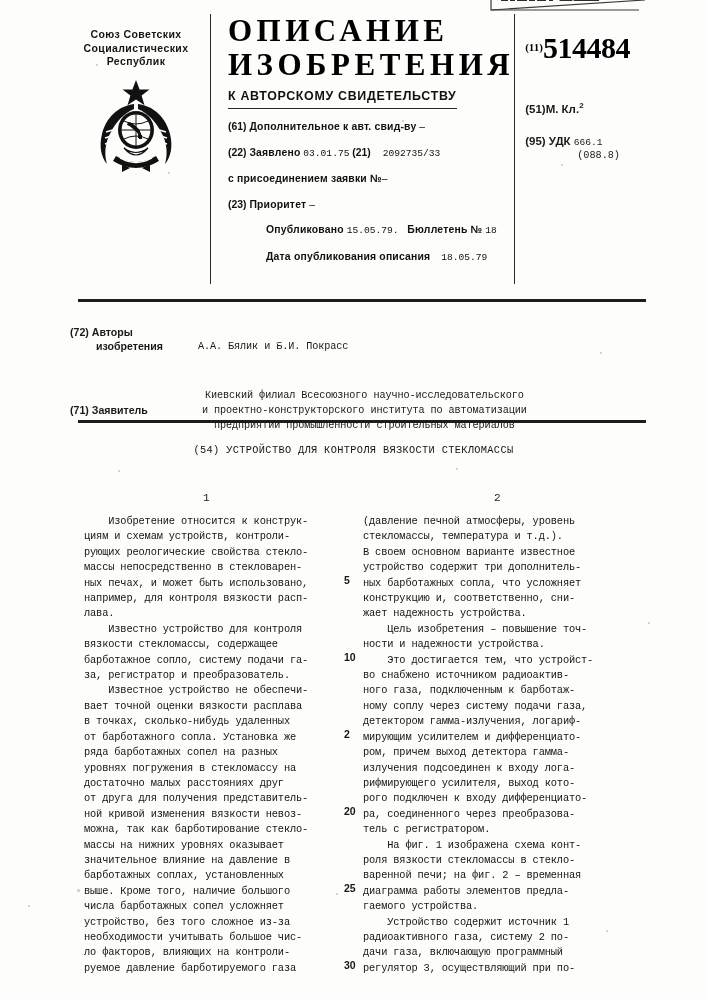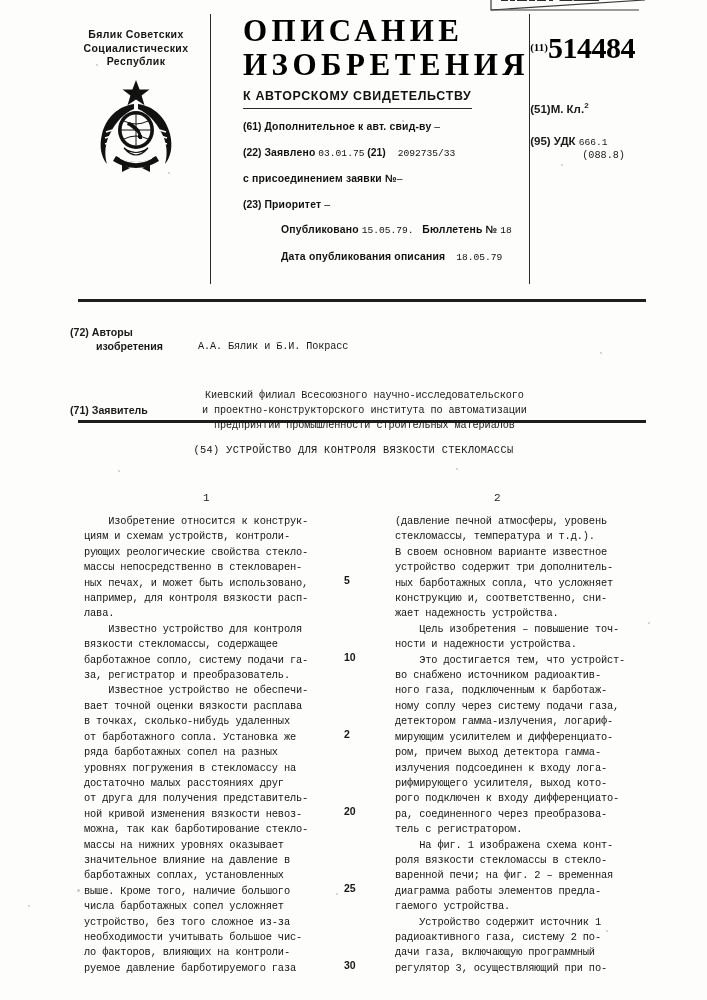--- a/index.html
+++ b/index.html
@@ -39,28 +39,29 @@
   }
   .hdr-left {
     width: 148px;
     flex: 0 0 148px;
     text-align: center;
     padding-top: 14px;
   }
   .hdr-mid {
     flex: 1 1 auto;
     position: relative;
-    padding-left: 32px;
+    padding-left: 17px;
     border-left: 1.6px solid #2a2a2a;
   }
   .hdr-right {
     width: 152px;
     flex: 0 0 152px;
     position: relative;
     border-left: 1.6px solid #2a2a2a;
+    padding-left: 10px;
   }
 
   .ussr-line {
     font-weight: bold;
     font-size: 10.5px;
     letter-spacing: 0.4px;
     line-height: 13.5px;
     color: #151515;
   }
 
@@ -245,21 +246,21 @@
     position: absolute;
     top: 22px;
     font-family: "Liberation Mono", monospace;
     font-size: 10.35px;
     line-height: 15.4px;
     letter-spacing: -0.15px;
     color: #131313;
     white-space: pre;
   }
   #col-left  { left: 84px;  width: 250px; }
-  #col-right { left: 395px; width: 250px; }
+  #col-right { left: 363px; width: 250px; }
 
   .linenums {
     position: absolute;
     top: 22px;
     left: 344px;
     width: 22px;
     font-family: "Liberation Sans", sans-serif;
     font-weight: bold;
     font-size: 10.5px;
     color: #161616;
@@ -267,21 +268,21 @@
   .linenum { position: absolute; left: 0; }
 </style>
 </head>
 <body>
 
 <div id="page">
 
   <div class="header">
 
     <div class="hdr-left">
-      <div class="ussr-line">Бялик Советских</div>
+      <div class="ussr-line">Союз Советских</div>
       <div class="ussr-line">Социалистических</div>
       <div class="ussr-line">Республик</div>
 
       <div class="emblem">
         <svg viewBox="0 0 92 96" width="92" height="96" aria-hidden="true">
           <g fill="#111">
 
             <polygon points="46,2 49.6,11.4 59.5,11.6 51.6,17.6 54.5,27.2 46,21.5 37.5,27.2 40.4,17.6 32.5,11.6 42.4,11.4"></polygon>
 
             <path d="M44 26 C28 28 16 40 12 56 C9 68 11 79 17 86 C14 76 15 64 21 54 C26 44 34 35 44 31 Z"></path>

